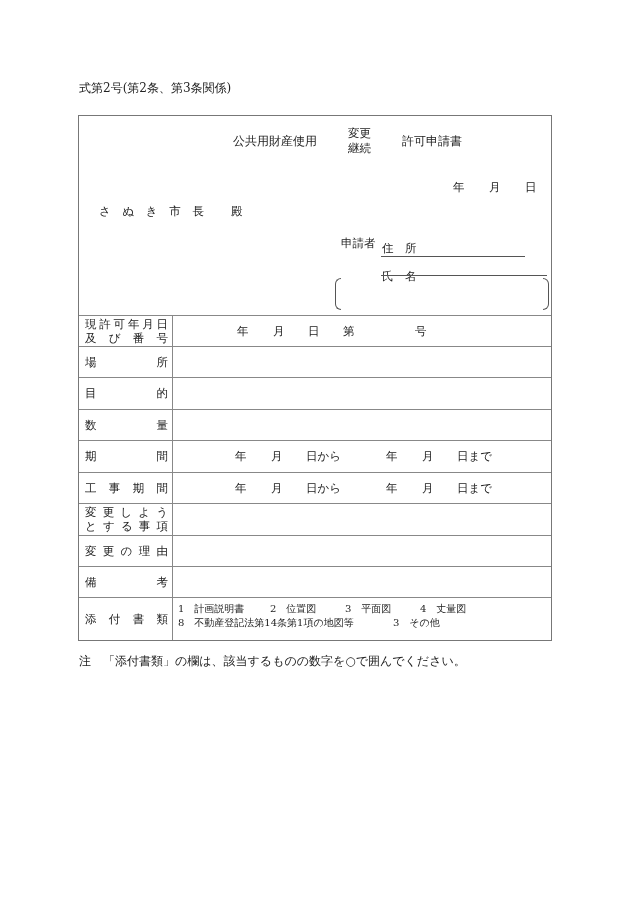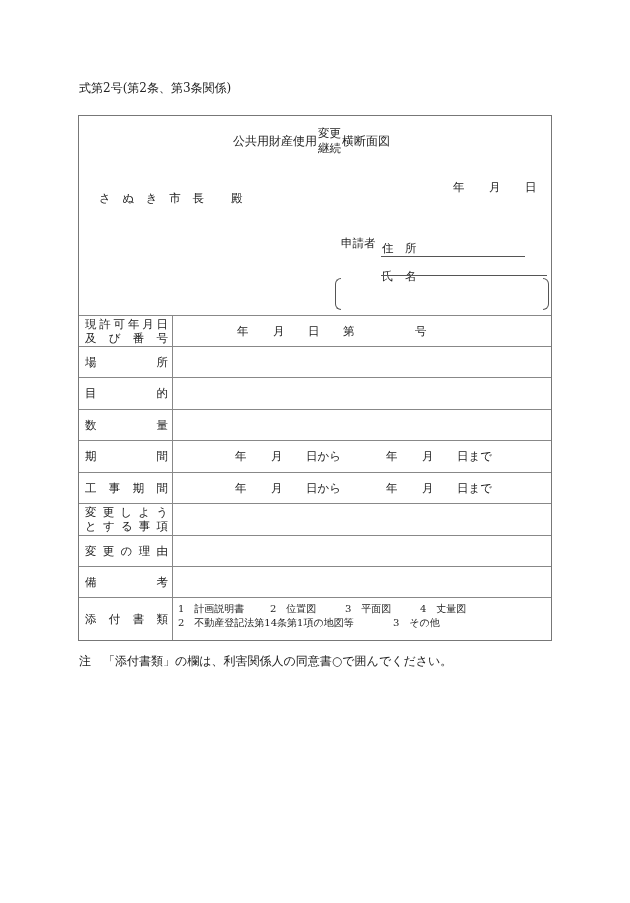--- a/index.html
+++ b/index.html
@@ -5,21 +5,21 @@
   html, body { margin:0; padding:0; background:#ffffff; }
   body { width:630px; height:903px; position:relative; overflow:hidden;
          font-family:"DejaVu Serif", "Liberation Serif", serif; color:#222; }
   .abs { position:absolute; white-space:nowrap; }
   .form-number { left:79px; top:80px; font-size:12px; }
   .table { position:absolute; left:78px; top:115px; width:474px; height:526px;
            border:1px solid #777; box-sizing:border-box; }
   .hline { position:absolute; left:0; right:0; height:0; border-top:1px solid #888; }
   .vline { position:absolute; top:199px; bottom:0; width:0; border-left:1px solid #888; left:93px; }
   .t { position:absolute; font-size:11.5px; white-space:nowrap; }
-  .title-wrap { position:absolute; left:154px; top:10px; display:flex; align-items:center; font-size:12px; }
+  .title-wrap { position:absolute; left:154px; top:10px; display:flex; align-items:center; font-size:12px;gap:30px; }
   .stack { display:flex; flex-direction:column; font-size:11.5px; line-height:15px; margin:0 1px; }
   .label { position:absolute; left:6px; width:83px; font-size:11.5px; display:flex; justify-content:space-between; }
   .label2 { position:absolute; left:6px; width:83px; font-size:11.5px; line-height:14px; }
   .label2 .ln { display:flex; justify-content:space-between; }
   .uline { position:absolute; height:0; border-top:1px solid #555; }
   .bracket { position:absolute; left:262px; top:162px; width:202px; height:32px;
              font-size:11.5px; line-height:15px; }
   .bracket::before, .bracket::after { content:""; position:absolute; top:0; bottom:0; width:5px;
              border:1px solid #555; }
   .bracket::before { left:-6px; border-right:none; border-radius:6px 0 0 6px; }
@@ -34,28 +34,28 @@
 <div class="abs form-number">式第2号(第2条、第3条関係)</div>
 
 <div class="table">
 
   <div class="title-wrap">
     <span>公共用財産使用</span>
     <span class="stack">
       <span>変更</span>
       <span>継続</span>
     </span>
-    <span>横断面図</span>
+    <span>許可申請書</span>
   </div>
 
   <span class="t" style="left:374px;top:64px;">年</span>
   <span class="t" style="left:410px;top:64px;">月</span>
   <span class="t" style="left:446px;top:64px;">日</span>
 
-  <span class="t" style="left:20px;top:75px;letter-spacing:4px;">さ ぬ き 市 長　 殿</span>
+  <span class="t" style="left:20px;top:88px;letter-spacing:4px;">さ ぬ き 市 長　 殿</span>
 
   <span class="t" style="left:262px;top:120px;">申請者</span>
   <span class="t" style="left:303px;top:125px;font-family:Liberation Mono, monospace;">住　所</span>
   <div class="uline" style="left:302px;top:140px;width:144px;"></div>
   <span class="t" style="left:303px;top:153px;">氏　名</span>
   <div class="uline" style="left:302px;top:159px;width:166px;"></div>
 
   <div class="bracket">
   </div>
 
@@ -178,18 +178,18 @@
     <span>添</span>
       <span>付</span>
       <span>書</span>
       <span>類</span>
   </div>
   <div class="attach">
     <div class="row">
       <span style="width:92px">1　計画説明書</span><span style="width:75px">2　位置図</span><span style="width:75px">3　平面図</span><span>4　丈量図</span>
     </div>
     <div class="row">
-      <span style="width:215px">2　不動産登記法第14条第1項の地図等</span><span>3　その他</span>
+      <span style="width:215px">8　不動産登記法第14条第1項の地図等</span><span>3　その他</span>
     </div>
   </div>
 </div>
 
-<div class="abs note">注　「添付書類」の欄は、利害関係人の同意書○で囲んでください。</div>
+<div class="abs note">注　「添付書類」の欄は、該当するものの数字を○で囲んでください。</div>
 
 </body></html>

